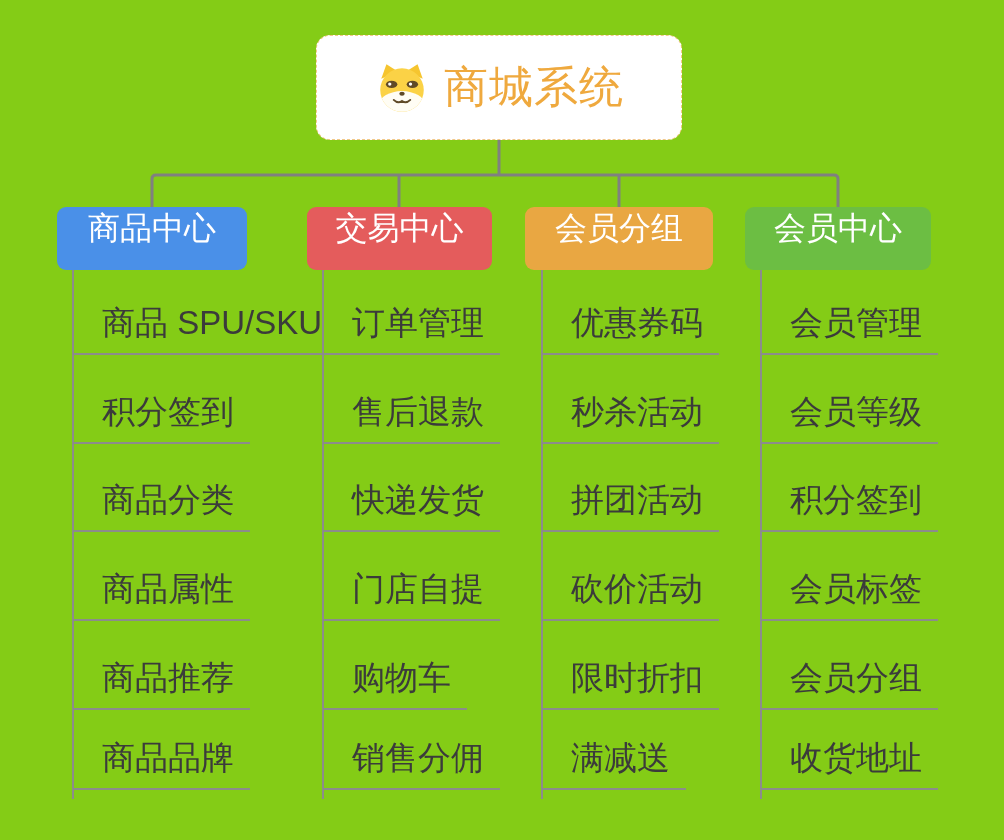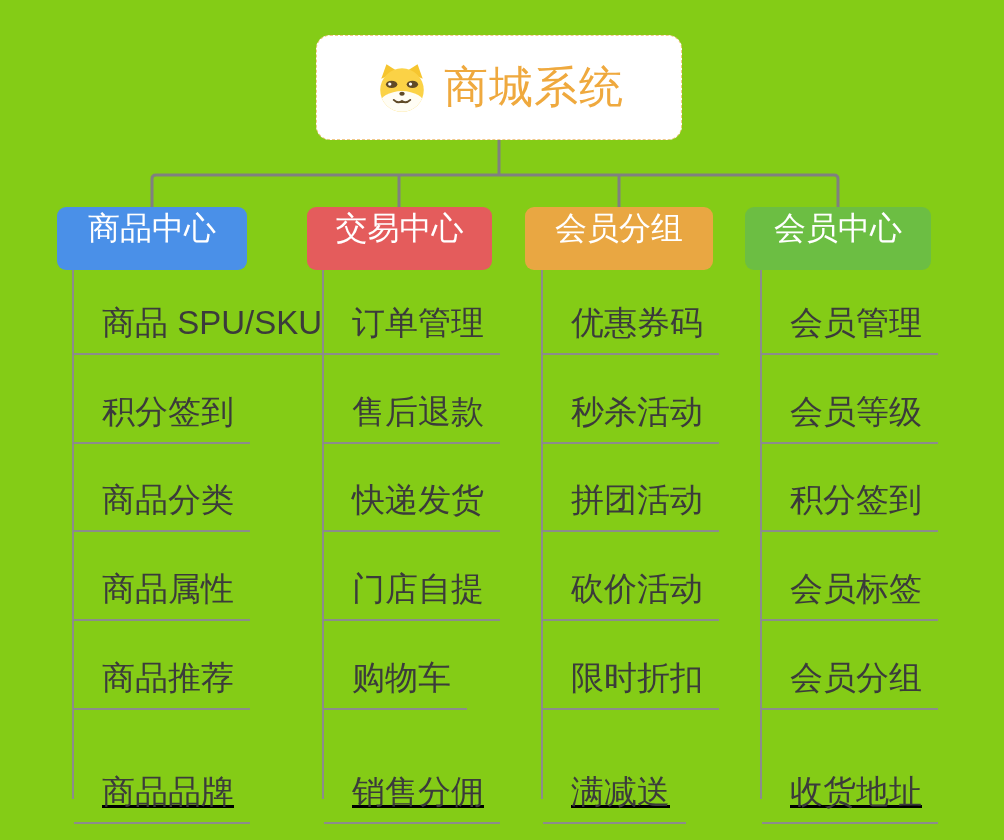--- a/index.html
+++ b/index.html
@@ -51,21 +51,21 @@
   }
   .leaf span {
     padding:0 16px 7px 28px; font-size:33px; color:#3b3b3b;
     white-space:nowrap;
   }
   .leaf:nth-of-type(1) { top:37px; }
   .leaf:nth-of-type(2) { top:126px; }
   .leaf:nth-of-type(3) { top:214px; }
   .leaf:nth-of-type(4) { top:303px; }
   .leaf:nth-of-type(5) { top:392px; }
-  .leaf:nth-of-type(6) { top:506px;text-decoration:underline; }
+  .leaf:nth-of-type(6) { top:472px; }
 </style>
 </head>
 <body>
 
 <div class="canvas">
 
   <svg class="connectors" width="1004" height="840" viewBox="0 0 1004 840">
     <g fill="none" stroke="#808080" stroke-width="3" stroke-linejoin="round" stroke-linecap="butt">
       <path d="M499 140 L499 175"></path>
       <path d="M152 207 L152 179 Q152 175 156 175 L834 175 Q838 175 838 179 L838 207"></path>

